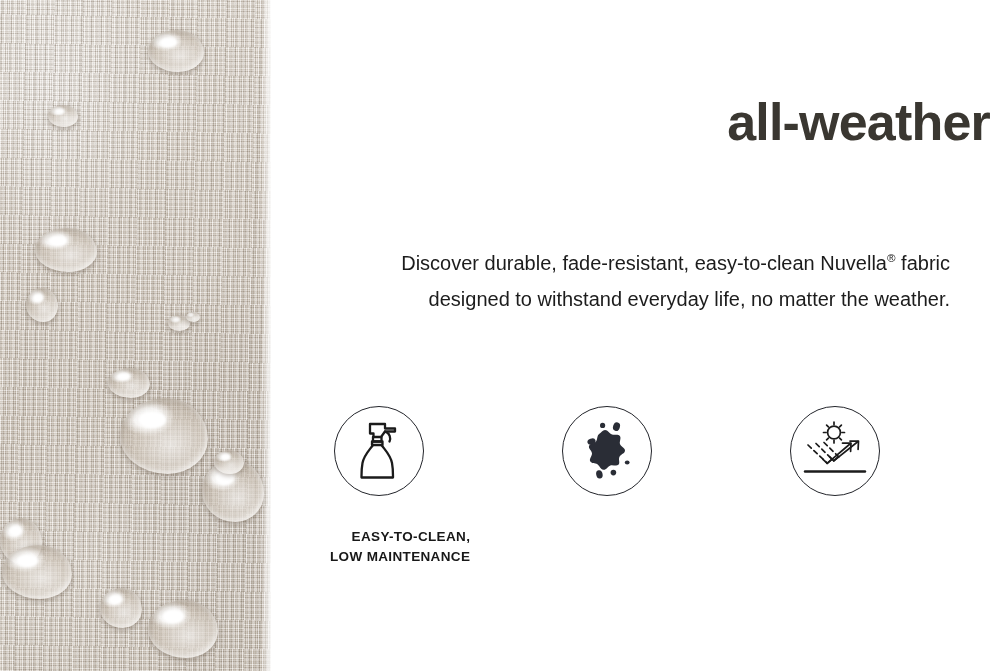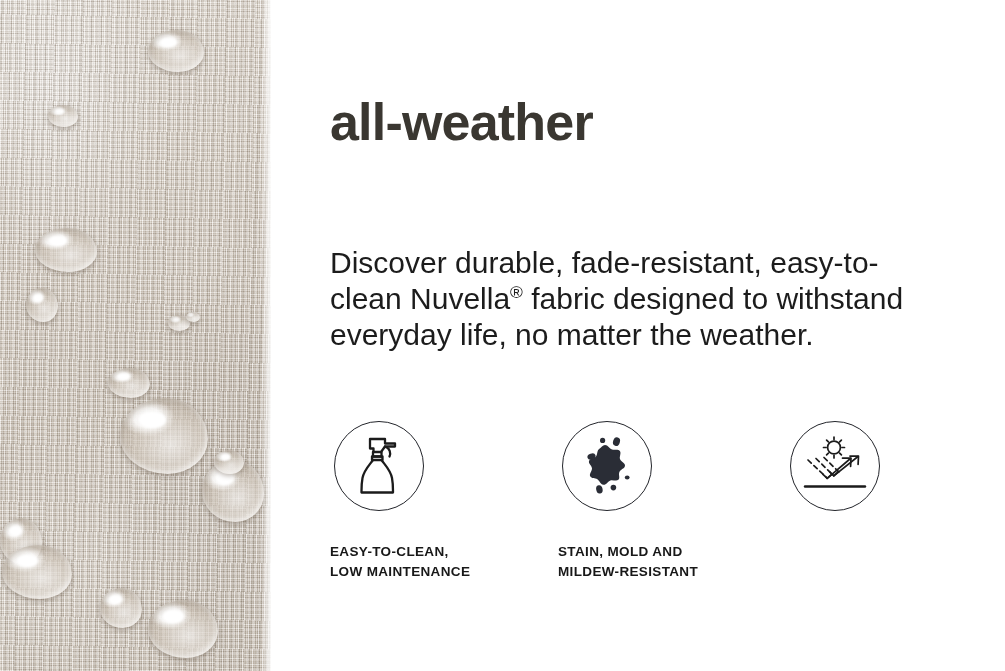--- a/index.html
+++ b/index.html
@@ -9,20 +9,21 @@
   }
   body {
     font-family: "Liberation Sans", sans-serif;
   }
   .page {
     position: relative;
     width: 1005px;
     height: 671px;
     background: #ffffff;
     overflow: hidden;
+    text-align: right;
   }
 
   
   .photo-panel {
     position: absolute;
     left: 0;
     top: 0;
     width: 271px;
     height: 671px;
     overflow: hidden;
@@ -117,36 +118,36 @@
     font-weight: 700;
     letter-spacing: -0.8px;
     color: #3a3731;
   }
   .subcopy {
     position: absolute;
     left: 0;
     top: 245px;
     width: 620px;
     margin: 0;
-    font-size: 30px;
+    font-size: 20px;
     line-height: 36px;
     font-weight: 400;
     color: #1c1c1c;
   }
   .subcopy sup {
     font-size: 0.58em;
     vertical-align: super;
     line-height: 0;
   }
 
   
   .features {
     position: absolute;
     left: 0;
-    top: 421px;
+    top: 406px;
     width: 660px;
     display: flex;
   }
   .feature {
     width: 228px;
     display: flex;
     flex-direction: column;
     align-items: flex-start;
   }
   .feature:last-child { width: 204px; }
@@ -235,22 +236,20 @@
               <path d="M30 9 C33 9 34.5 12.5 37 13.5 C39.5 14.5 43 12.8 44.8 15 C46.6 17.2 44.2 20.4 45 23 C45.8 25.6 50 26.6 50 29.6 C50 32.6 45.6 33.4 44.4 36 C43.2 38.6 45.4 42 43.4 43.8 C41.4 45.6 38 43.6 35.4 44.4 C32.8 45.2 31.4 49 28.4 48.8 C25.4 48.6 24.6 44.6 22.4 43.2 C20.2 41.8 16.4 42.8 15.2 40.2 C14 37.6 17 35.2 17 32.4 C17 29.6 13.2 27.8 14 25 C14.8 22.2 19.2 22.6 21 20.4 C22.8 18.2 21.8 14.2 24.4 12.8 C26.2 11.8 27.6 9 30 9 Z"></path>
               <ellipse cx="16.5" cy="20.5" rx="4.2" ry="2.9" transform="rotate(-22 16.5 20.5)"></ellipse>
               <circle cx="27.6" cy="4.4" r="2.6"></circle>
               <ellipse cx="41.5" cy="5.6" rx="3.4" ry="4.4" transform="rotate(18 41.5 5.6)"></ellipse>
               <ellipse cx="24.4" cy="53.4" rx="3.2" ry="4.2" transform="rotate(-12 24.4 53.4)"></ellipse>
               <circle cx="38.4" cy="51.6" r="2.8"></circle>
               <ellipse cx="52.2" cy="41.6" rx="2.4" ry="2.0"></ellipse>
             </svg>
           </span>
         </div>
-        <div class="feature-label">STAIN, MOLD AND
-MILDEW-RESISTANT</div>
       </div>
 
       <div class="feature">
         <div class="icon-circle">
           <span>
             <svg width="66" height="60" viewBox="0 0 66 60" fill="none" stroke="#1b1b1b" stroke-width="1.7" stroke-linecap="round" stroke-linejoin="round">
 
               <circle cx="32" cy="11.5" r="6.4"></circle>
               <line x1="32" y1="1" x2="32" y2="3.6"></line>
               <line x1="32" y1="19.4" x2="32" y2="22"></line>

